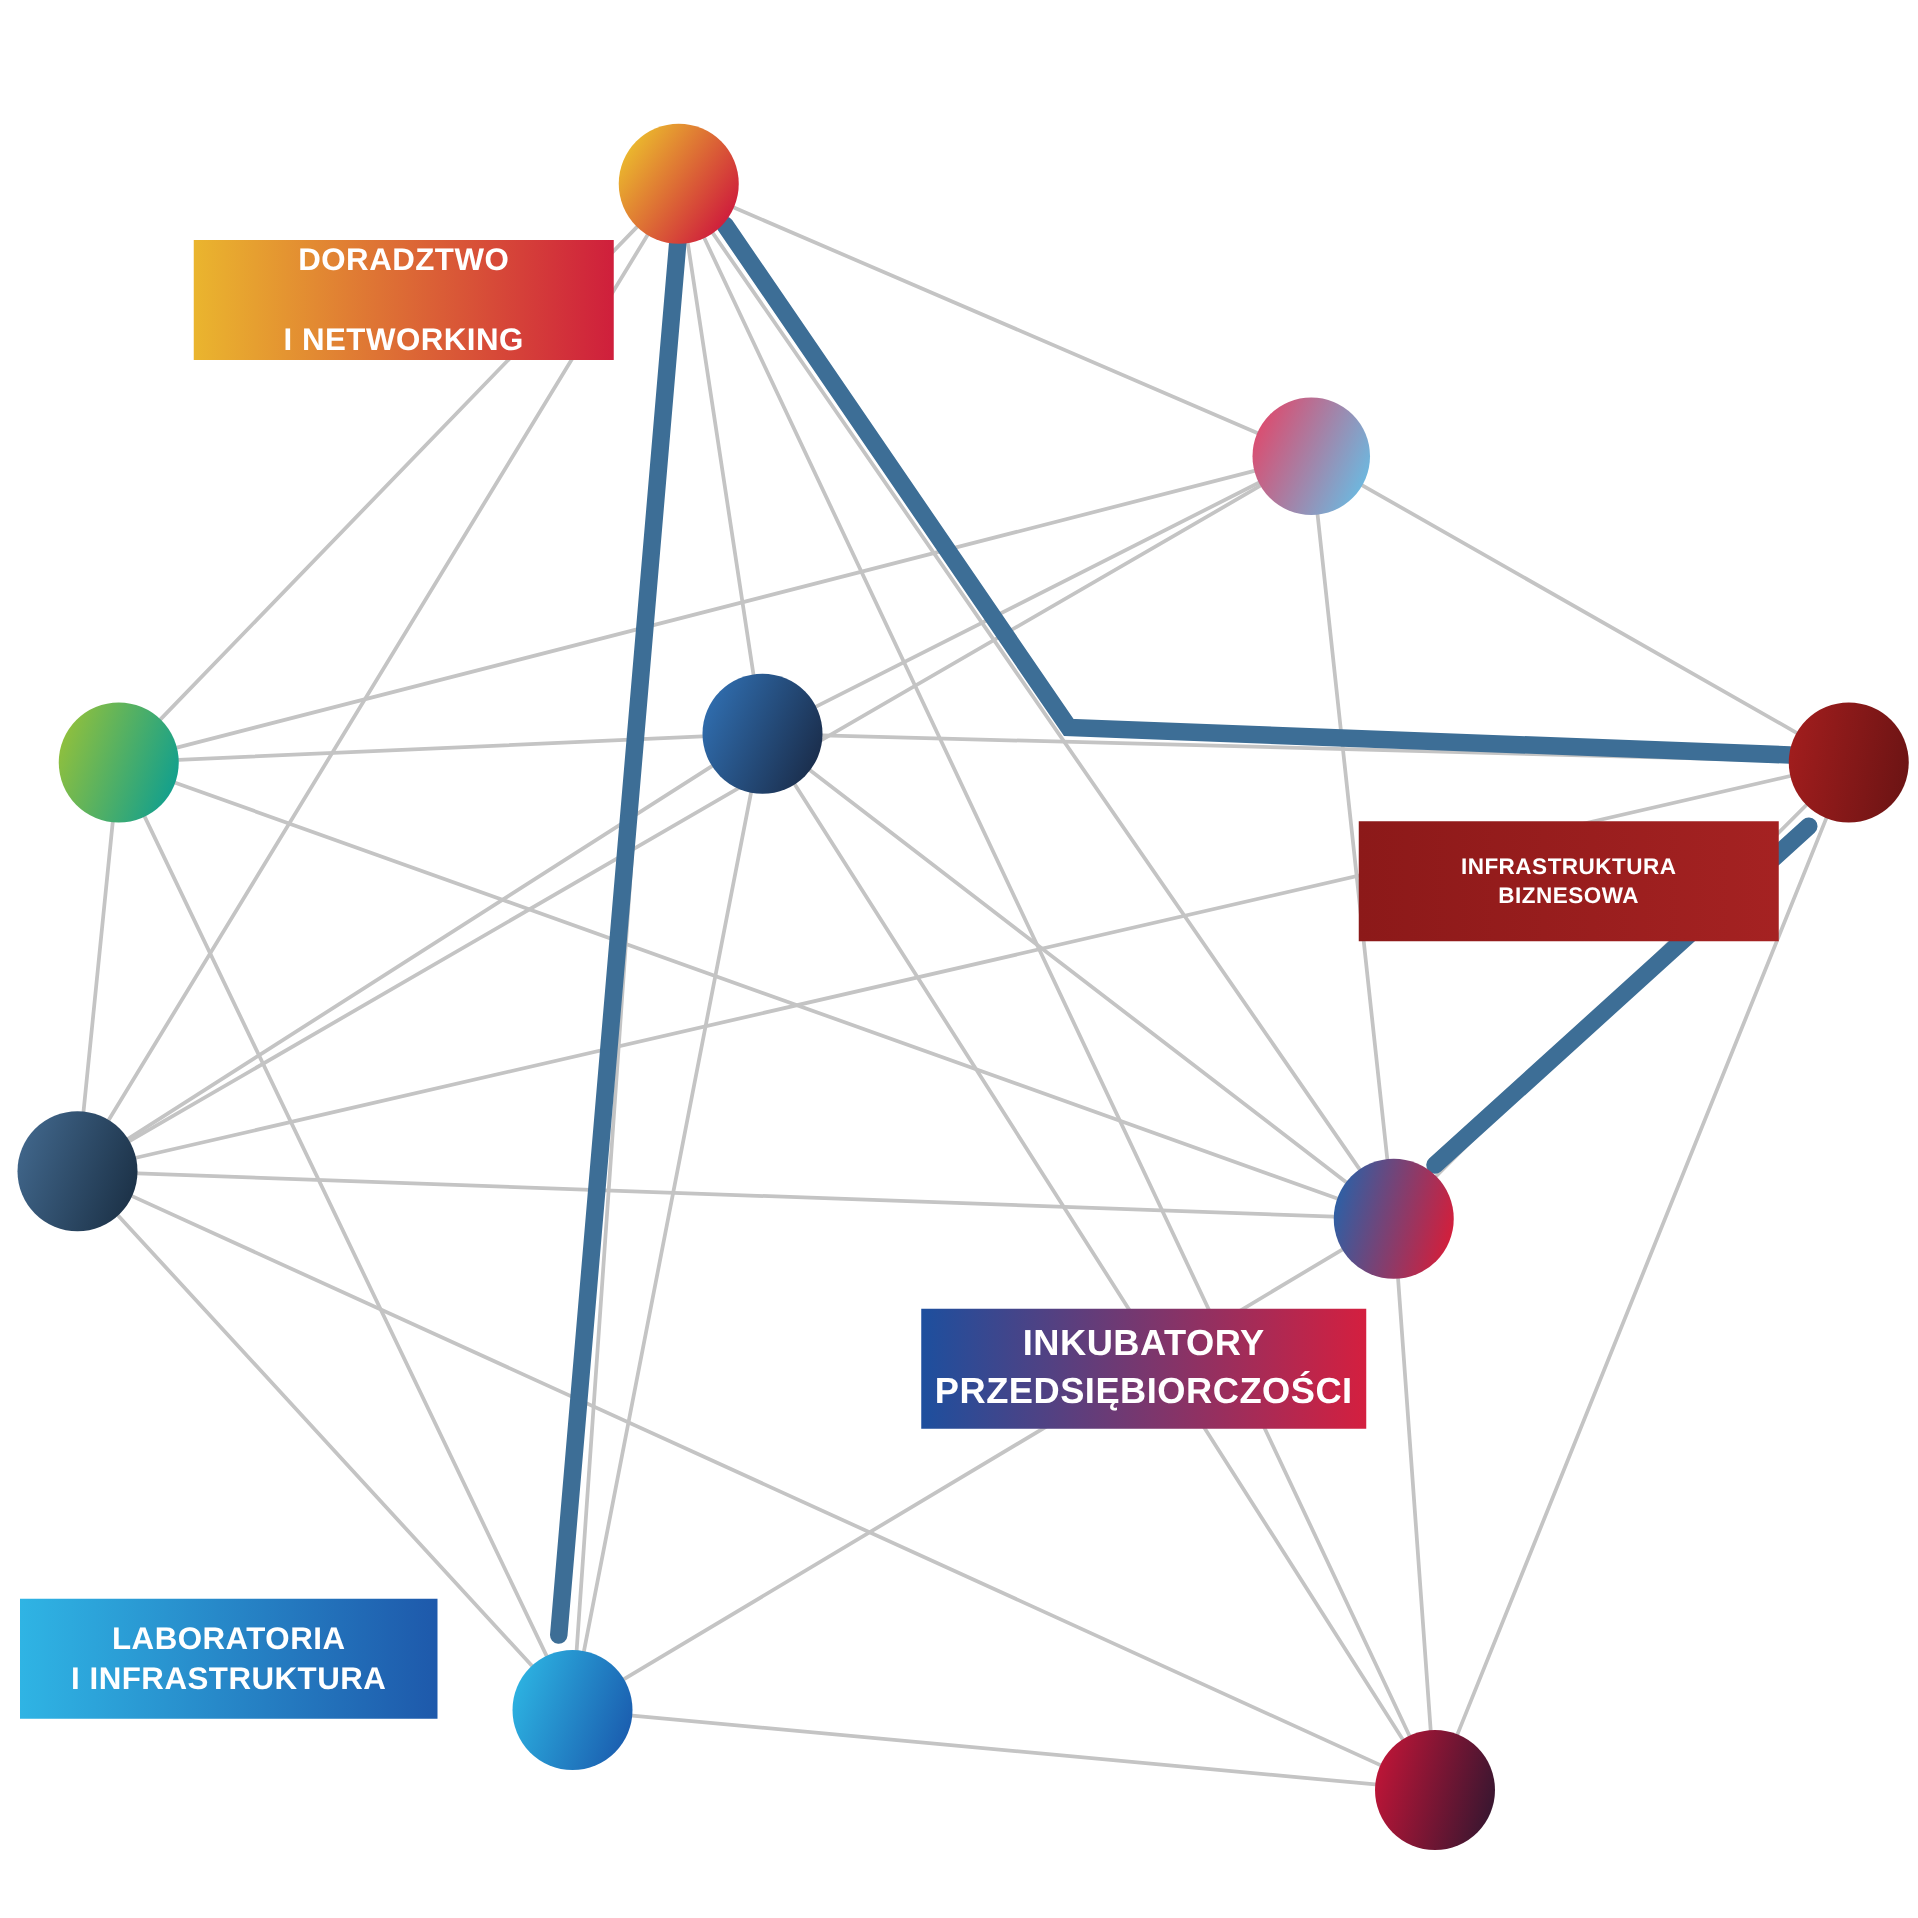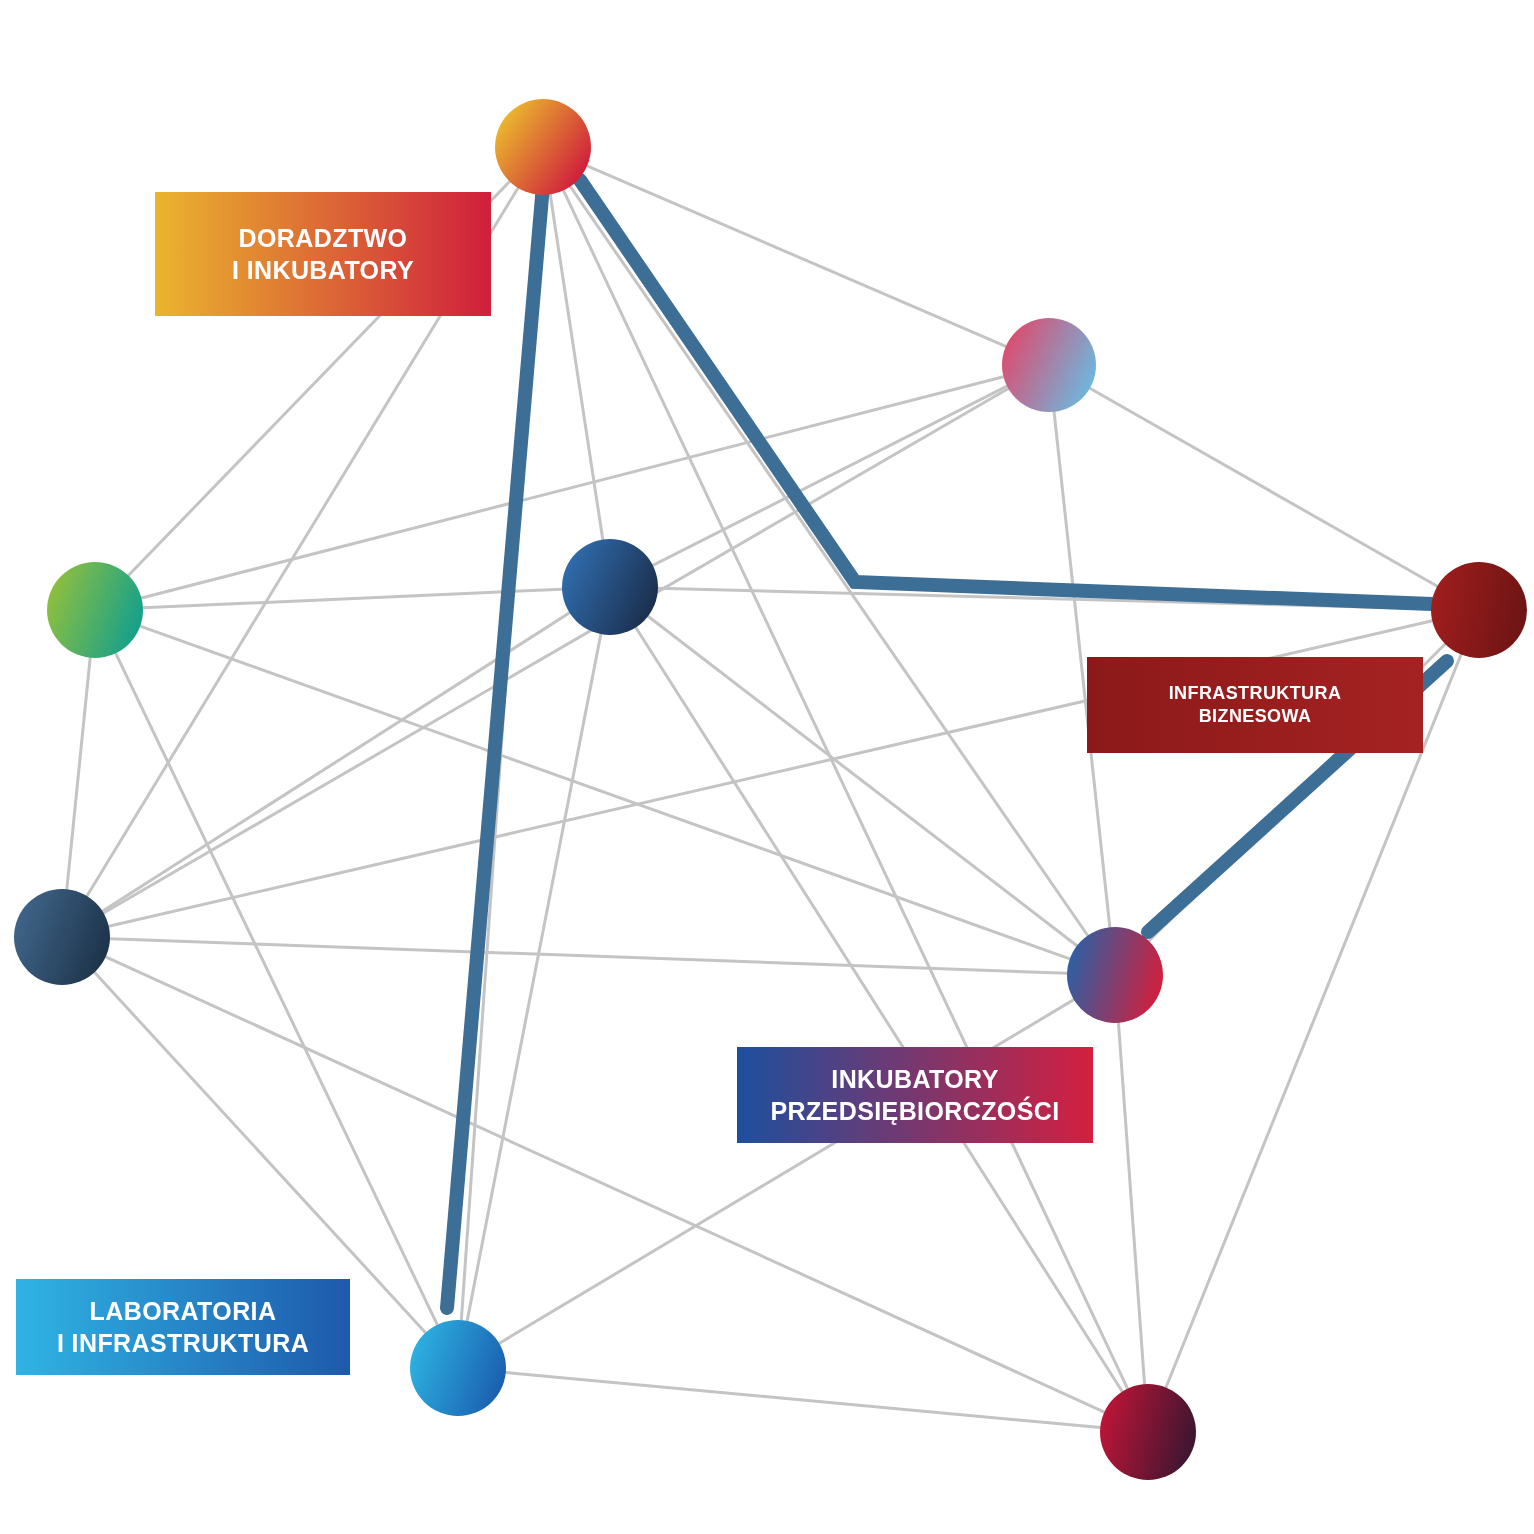--- a/index.html
+++ b/index.html
@@ -107,29 +107,29 @@
         <circle cx="95" cy="610" r="48" fill="url(#g-green)"></circle>
         <circle cx="610" cy="587" r="48" fill="url(#g-navy)"></circle>
         <circle cx="1479" cy="610" r="48" fill="url(#g-infrastruktura)"></circle>
         <circle cx="62" cy="937" r="48" fill="url(#g-slate)"></circle>
         <circle cx="1115" cy="975" r="48" fill="url(#g-inkubatory)"></circle>
         <circle cx="458" cy="1368" r="48" fill="url(#g-laboratoria)"></circle>
         <circle cx="1148" cy="1432" r="48" fill="url(#g-crimson)"></circle>
       </g>
   </svg>
   <div id="label-layer">
-      <div class="label-box" style="left: 155px; top: 192px; width: 336px; height: 124px; font-size: 25px; background: linear-gradient(90deg, rgb(234, 181, 46), rgb(207, 31, 60));">
+      <div class="label-box" style="left: 155px; top: 192px; width: 336px; height: 96px; font-size: 25px; background: linear-gradient(90deg, rgb(234, 181, 46), rgb(207, 31, 60)); justify-content: space-between;">
         <span>DORADZTWO</span>
-        <span>I INKUBATORY</span>
+        <span>I NETWORKING</span>
       </div>
       <div class="label-box" style="left: 1087px; top: 657px; width: 336px; height: 96px; font-size: 18px; background: linear-gradient(90deg, rgb(140, 25, 25), rgb(165, 34, 34));">
         <span>INFRASTRUKTURA</span>
         <span>BIZNESOWA</span>
       </div>
-      <div class="label-box" style="left: 737px; top: 1047px; width: 356px; height: 96px; font-size: 25px; background: linear-gradient(90deg, rgb(29, 79, 158), rgb(212, 31, 63));">
+      <div class="label-box" style="left: 737px; top: 1047px; width: 356px; height: 96px; font-size: 29px; background: linear-gradient(90deg, rgb(29, 79, 158), rgb(212, 31, 63));">
         <span>INKUBATORY</span>
         <span>PRZEDSIĘBIORCZOŚCI</span>
       </div>
       <div class="label-box" style="left: 16px; top: 1279px; width: 334px; height: 96px; font-size: 25px; background: linear-gradient(90deg, rgb(47, 180, 228), rgb(30, 89, 171)); text-align: right;">
         <span>LABORATORIA</span>
         <span>I INFRASTRUKTURA</span>
       </div>
     </div>
 </div>
 

